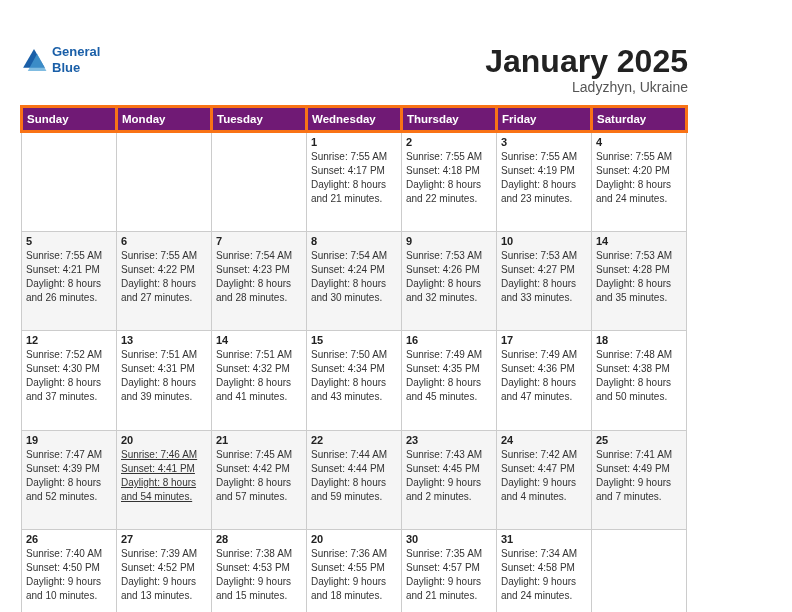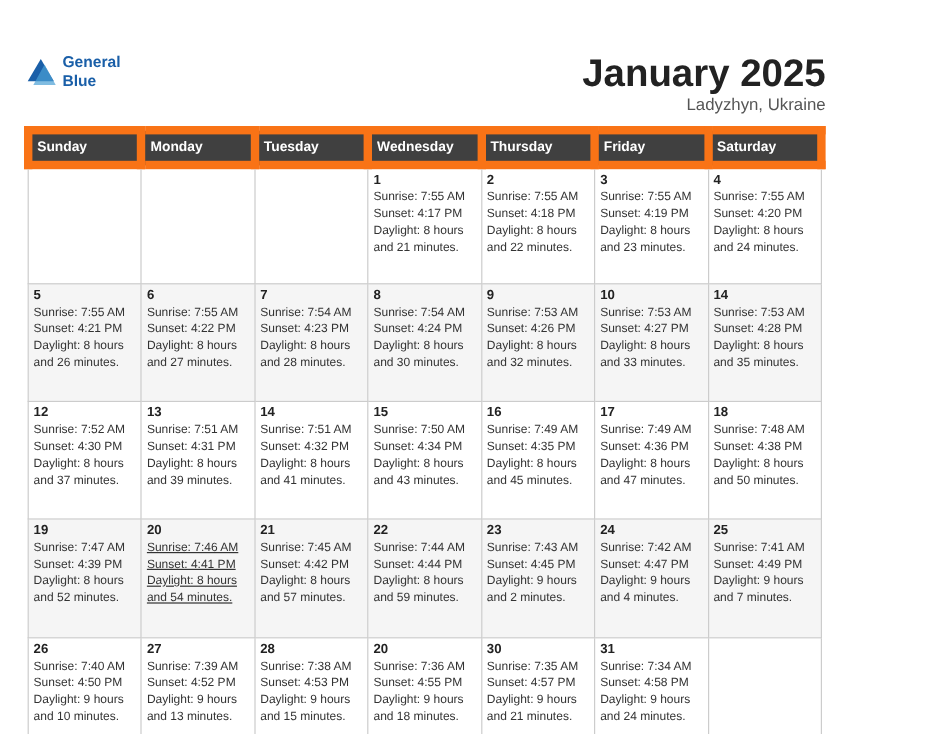--- a/index.html
+++ b/index.html
@@ -54,27 +54,27 @@
       color: #555;
     }
     .calendar {
       flex: 1;
       border: 1px solid #ccc;
       border-collapse: collapse;
       width: 100%;
       table-layout: fixed;
     }
     .calendar th {
-      background: #404040;
+      background: #701a75;
       color: #fff;
       font-size: 11.5px;
       font-weight: bold;
       padding: 5px 4px;
       text-align: left;
-      border: 7px solid #f97316;
+      border: 3px solid #f97316;
     }
     .calendar td {
       vertical-align: top;
       border: 1px solid #ccc;
       padding: 3px 4px;
       font-size: 9.5px;
       color: #333;
       background: #fff;
       height: 82px;
     }

